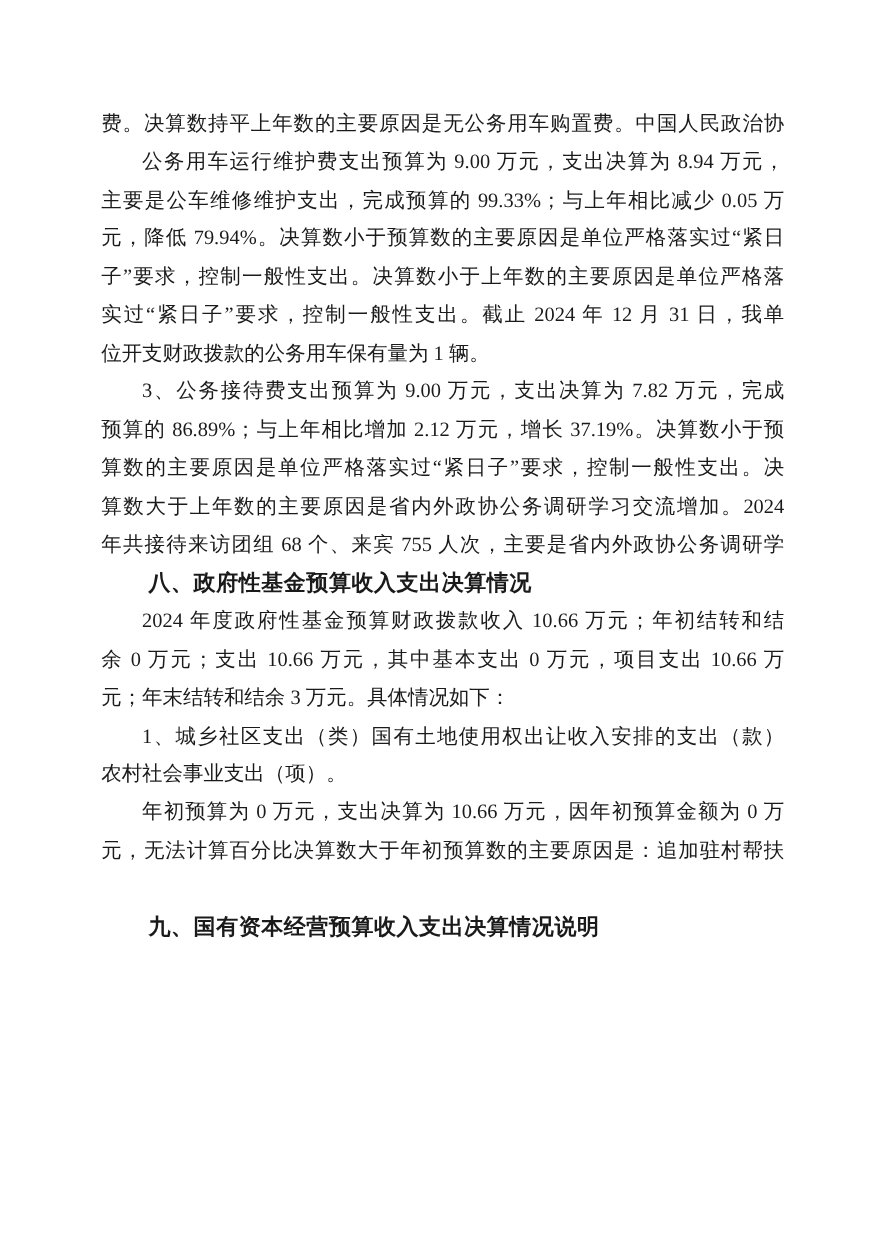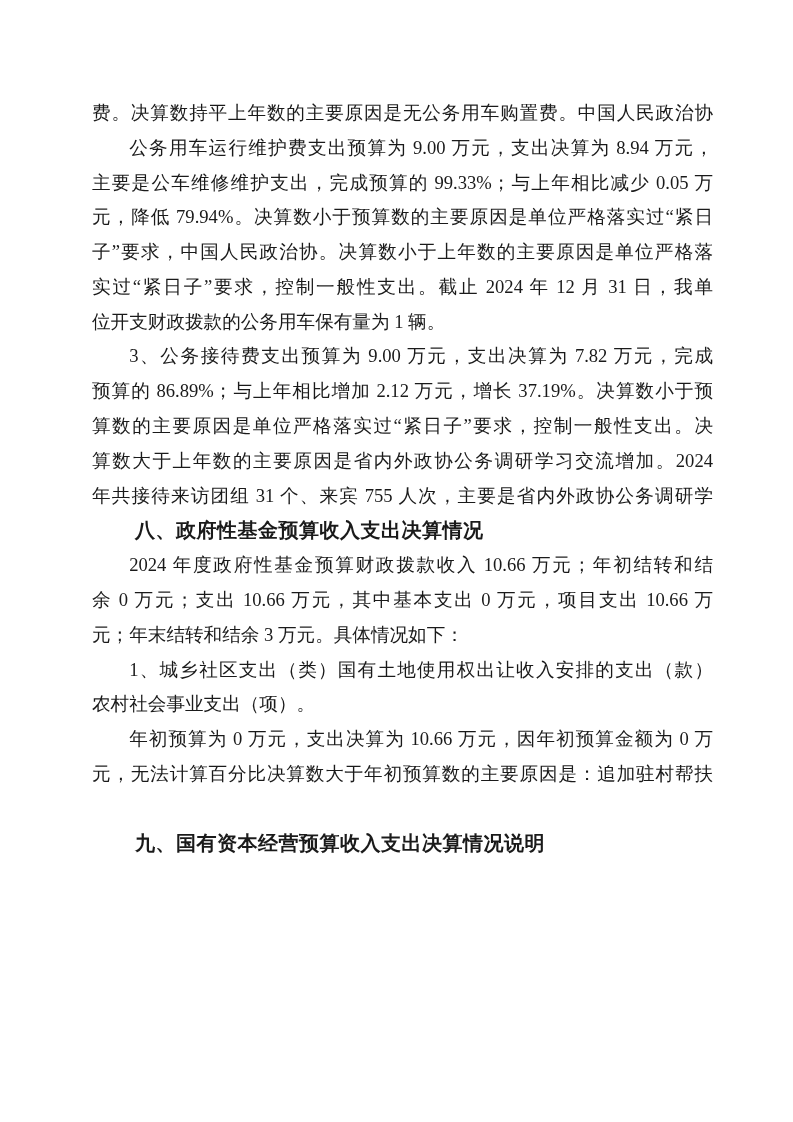--- a/index.html
+++ b/index.html
@@ -55,31 +55,31 @@
 <div class="page">
 
   <div>
     <div class="ln">费。决算数持平上年数的主要原因是无公务用车购置费。中国人民政治协</div>
   </div>
 
   <div>
     <div class="ln ind">公务用车运行维护费支出预算为 9.00 万元，支出决算为 8.94 万元，</div>
     <div class="ln">主要是公车维修维护支出，完成预算的 99.33%；与上年相比减少 0.05 万</div>
     <div class="ln">元，降低 79.94%。决算数小于预算数的主要原因是单位严格落实过“紧日</div>
-    <div class="ln">子”要求，中国人民政治协。决算数小于上年数的主要原因是单位严格落</div>
+    <div class="ln">子”要求，控制一般性支出。决算数小于上年数的主要原因是单位严格落</div>
     <div class="ln">实过“紧日子”要求，控制一般性支出。截止 2024 年 12 月 31 日，我单</div>
     <div class="ln end">位开支财政拨款的公务用车保有量为 1 辆。</div>
   </div>
 
   <div>
     <div class="ln ind">3、公务接待费支出预算为 9.00 万元，支出决算为 7.82 万元，完成</div>
     <div class="ln">预算的 86.89%；与上年相比增加 2.12 万元，增长 37.19%。决算数小于预</div>
     <div class="ln">算数的主要原因是单位严格落实过“紧日子”要求，控制一般性支出。决</div>
     <div class="ln">算数大于上年数的主要原因是省内外政协公务调研学习交流增加。2024</div>
-    <div class="ln">年共接待来访团组 31 个、来宾 755 人次，主要是省内外政协公务调研学</div>
+    <div class="ln">年共接待来访团组 68 个、来宾 755 人次，主要是省内外政协公务调研学</div>
   </div>
 
   <div class="ln h">八、政府性基金预算收入支出决算情况</div>
 
   <div>
     <div class="ln ind">2024 年度政府性基金预算财政拨款收入 10.66 万元；年初结转和结</div>
     <div class="ln">余 0 万元；支出 10.66 万元，其中基本支出 0 万元，项目支出 10.66 万</div>
     <div class="ln end">元；年末结转和结余 3 万元。具体情况如下：</div>
   </div>
 

